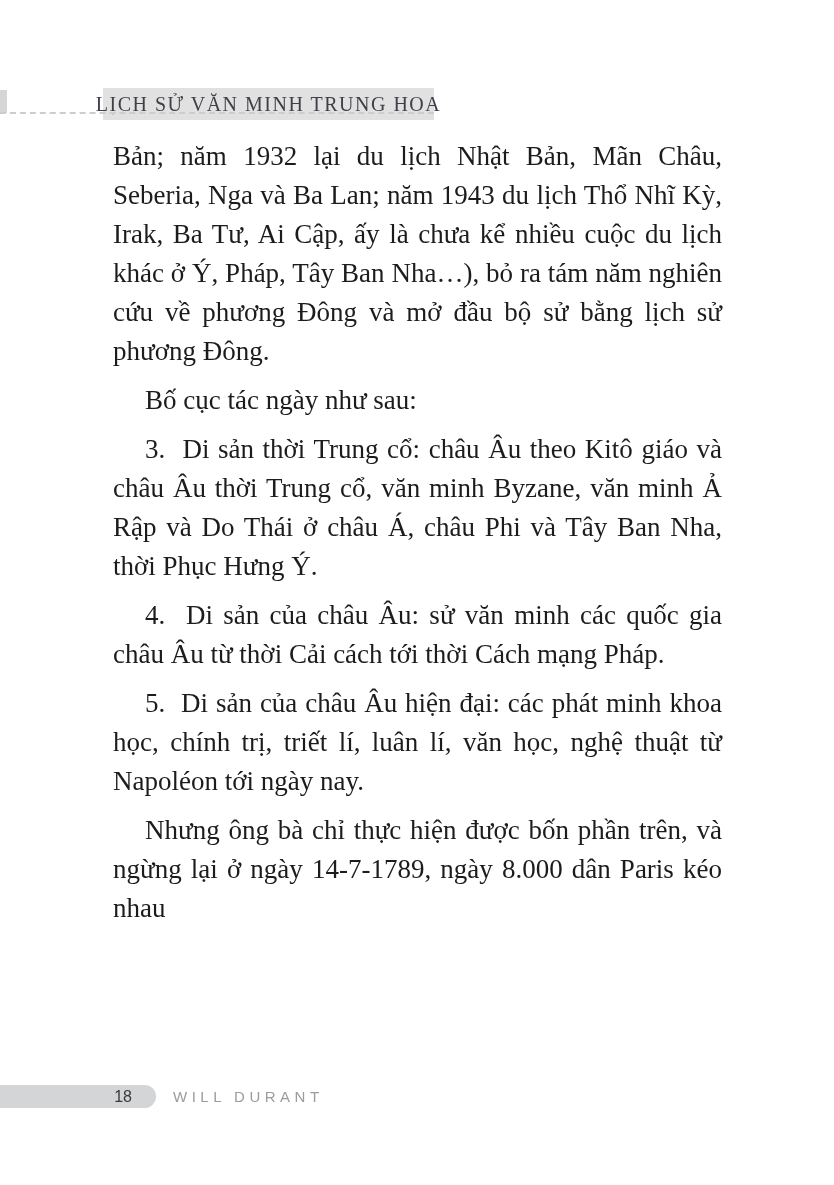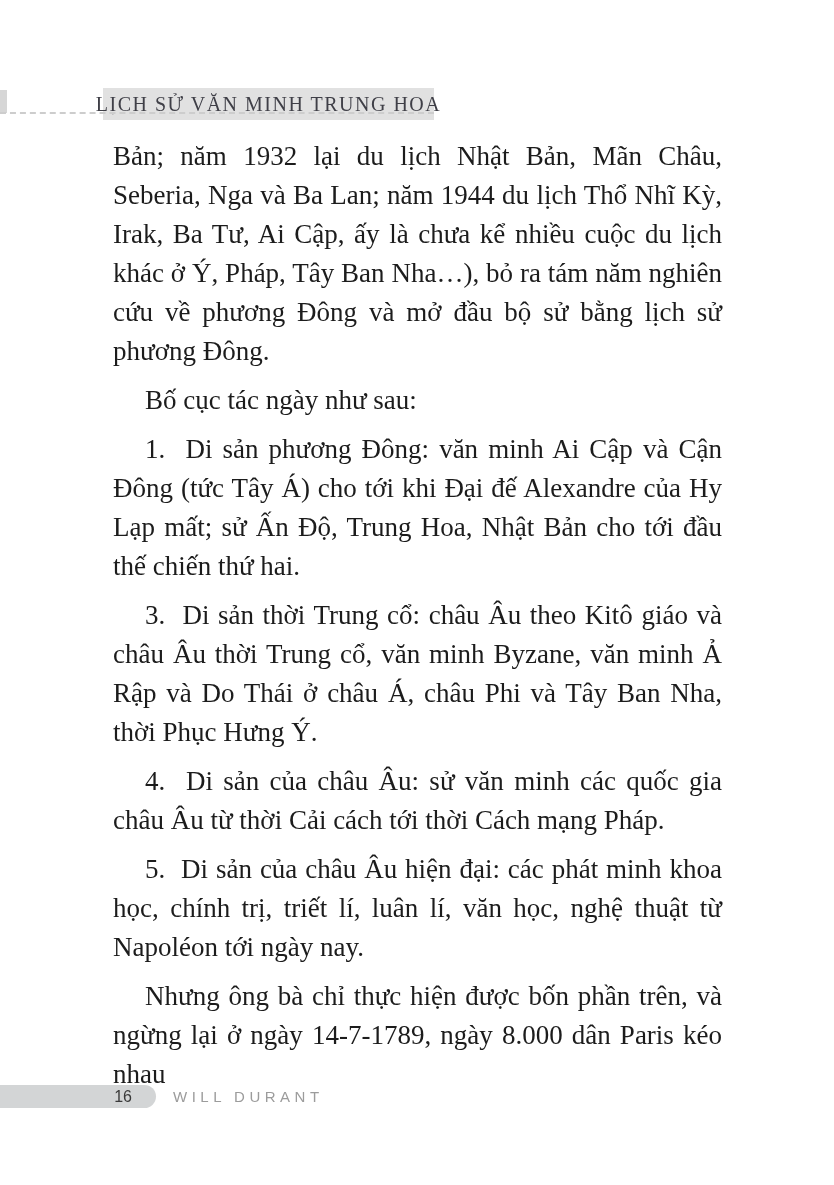--- a/index.html
+++ b/index.html
@@ -72,27 +72,26 @@
 
   <div class="edge-mark"></div>
 
   <div class="header-bar">
     <span>LỊCH SỬ VĂN MINH TRUNG HOA</span>
   </div>
 
   <div class="dashed-line"></div>
 
   <div class="body">
-    <p class="noindent">Bản; năm 1932 lại du lịch Nhật Bản, Mãn Châu, Seberia, Nga và Ba Lan; năm 1944 du lịch Thổ Nhĩ Kỳ, Irak, Ba Tư, Ai Cập, ấy là chưa kể nhiều cuộc du lịch khác ở Ý, Pháp, Tây Ban Nha…), bỏ ra tám năm nghiên cứu về phương Đông và mở đầu bộ sử bằng lịch sử phương Đông.</p>
+    <p class="noindent">Bản; năm 1932 lại du lịch Nhật Bản, Mãn Châu, Seberia, Nga và Ba Lan; năm 1943 du lịch Thổ Nhĩ Kỳ, Irak, Ba Tư, Ai Cập, ấy là chưa kể nhiều cuộc du lịch khác ở Ý, Pháp, Tây Ban Nha…), bỏ ra tám năm nghiên cứu về phương Đông và mở đầu bộ sử bằng lịch sử phương Đông.</p>
     <p>Bố cục tác ngày như sau:</p>
-    <p>1.&nbsp;&nbsp;Di sản phương Đông: văn minh Ai Cập và Cận Đông (tức Tây Á) cho tới khi Đại đế Alexandre của Hy Lạp mất; sử Ấn Độ, Trung Hoa, Nhật Bản cho tới đầu thế chiến thứ hai.</p>
     <p>3.&nbsp;&nbsp;Di sản thời Trung cổ: châu Âu theo Kitô giáo và châu Âu thời Trung cổ, văn minh Byzane, văn minh Ả Rập và Do Thái ở châu Á, châu Phi và Tây Ban Nha, thời Phục Hưng Ý.</p>
     <p>4.&nbsp;&nbsp;Di sản của châu Âu: sử văn minh các quốc gia châu Âu từ thời Cải cách tới thời Cách mạng Pháp.</p>
     <p>5.&nbsp;&nbsp;Di sản của châu Âu hiện đại: các phát minh khoa học, chính trị, triết lí, luân lí, văn học, nghệ thuật từ Napoléon tới ngày nay.</p>
     <p class="fill">Nhưng ông bà chỉ thực hiện được bốn phần trên, và ngừng lại ở ngày 14-7-1789, ngày 8.000 dân Paris kéo nhau</p>
   </div>
 
   <div class="footer-pill">
-    <span>16</span>
+    <span>18</span>
   </div>
   <div class="footer-author">WILL DURANT</div>
 
 </div>
 
 </body></html>

